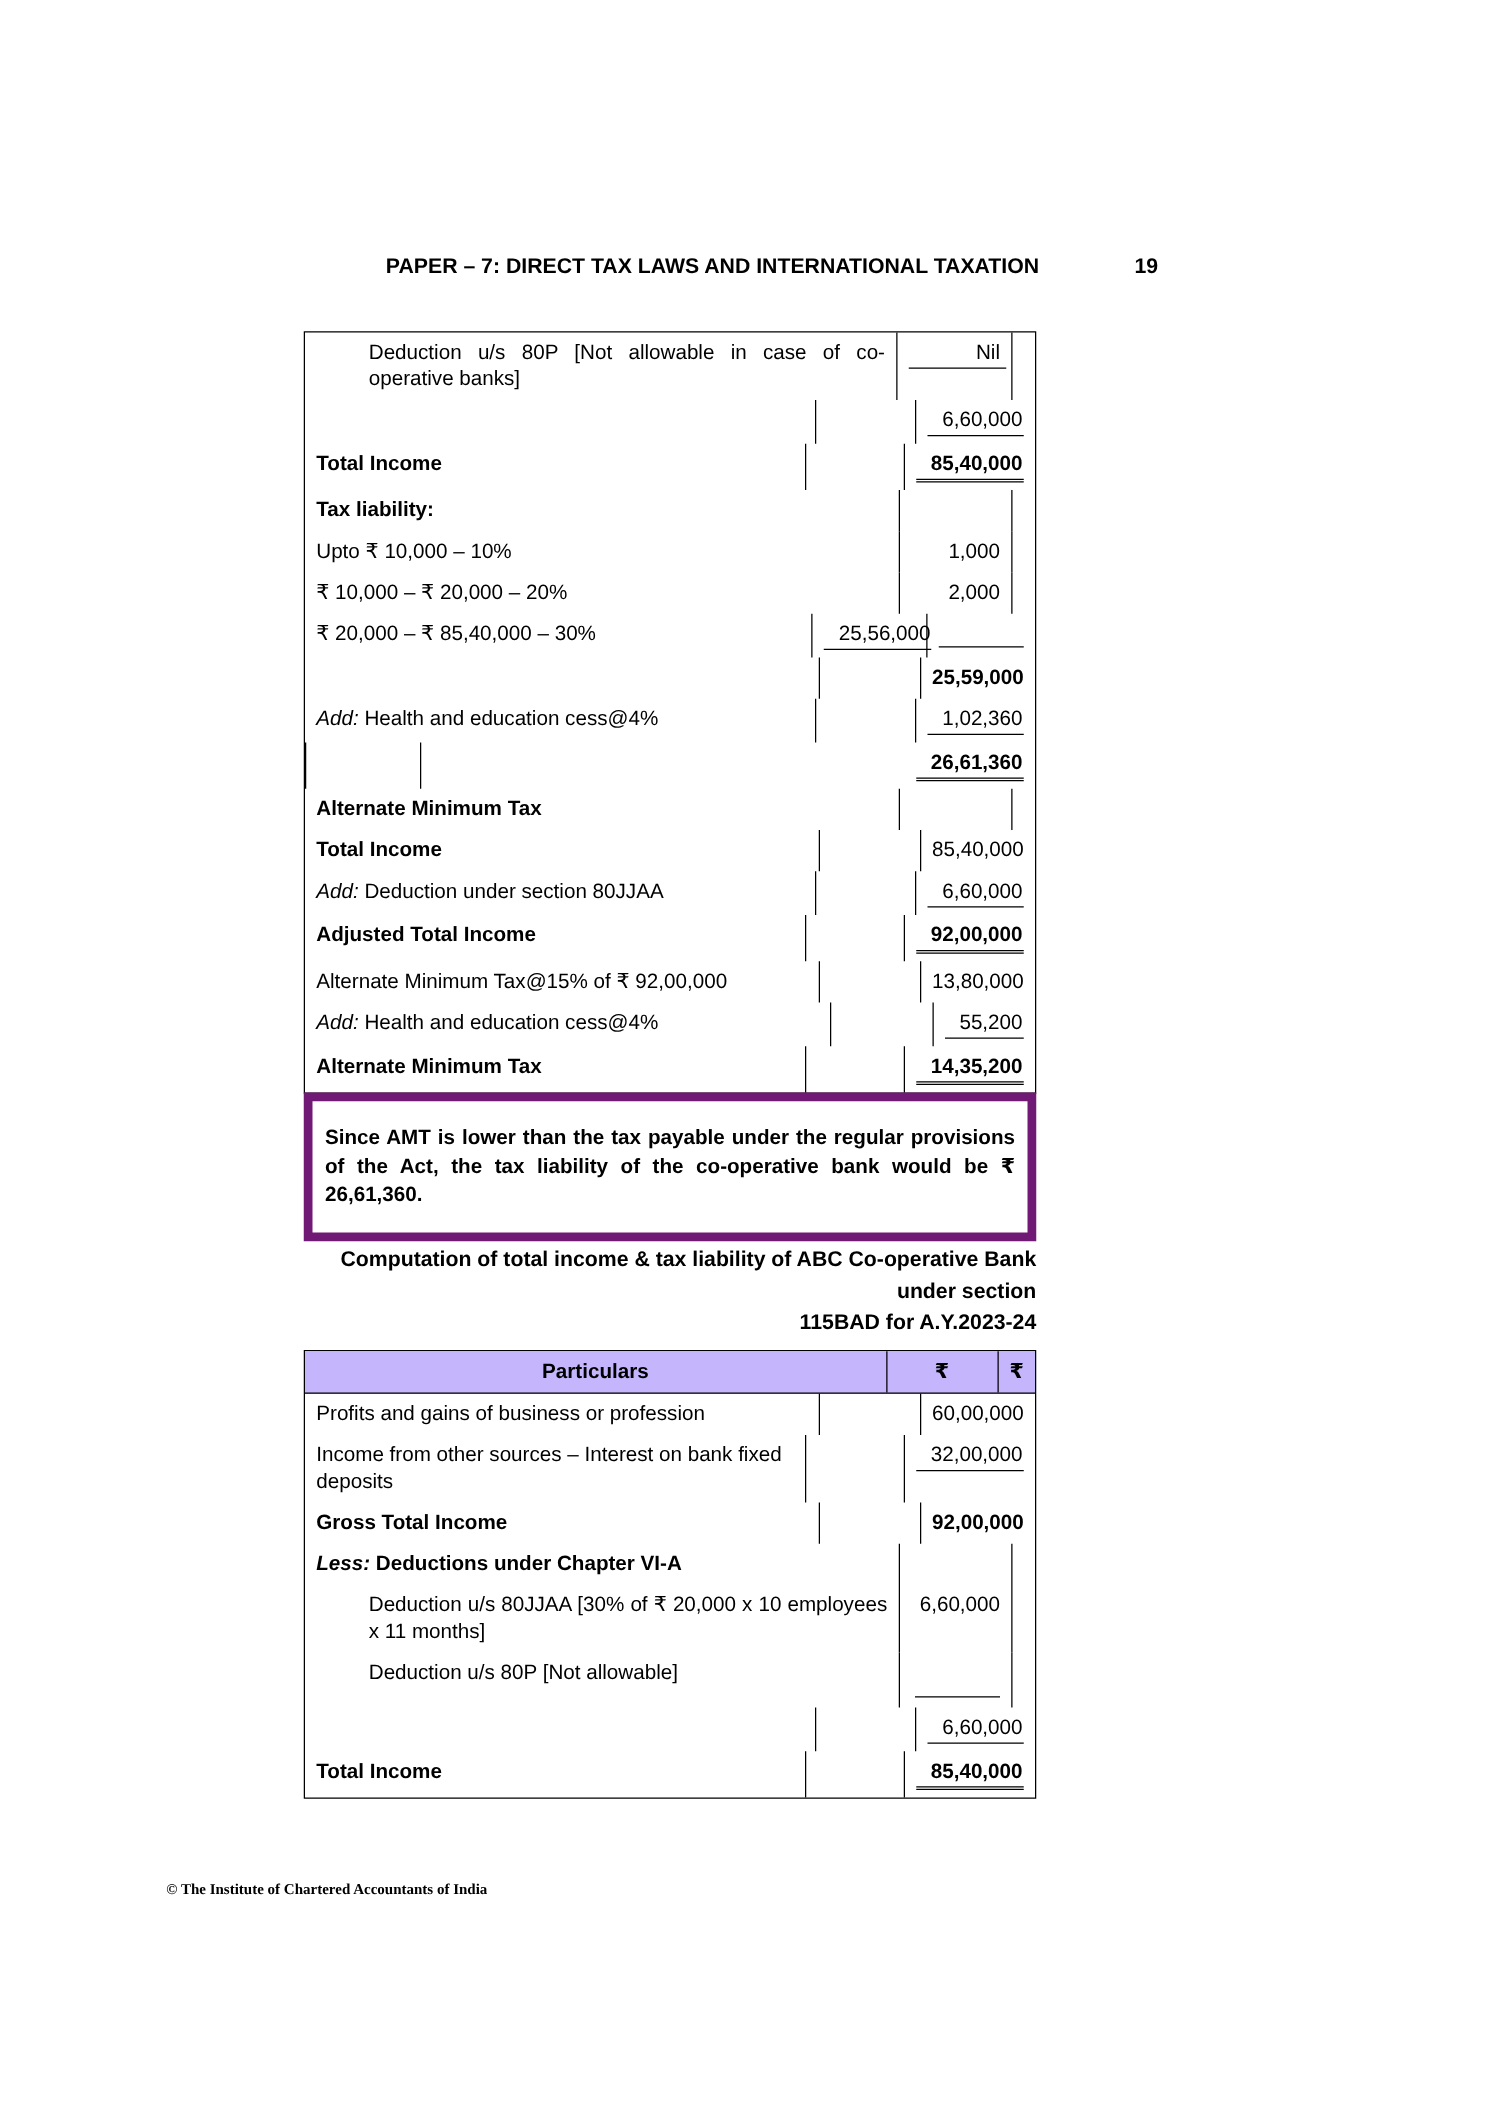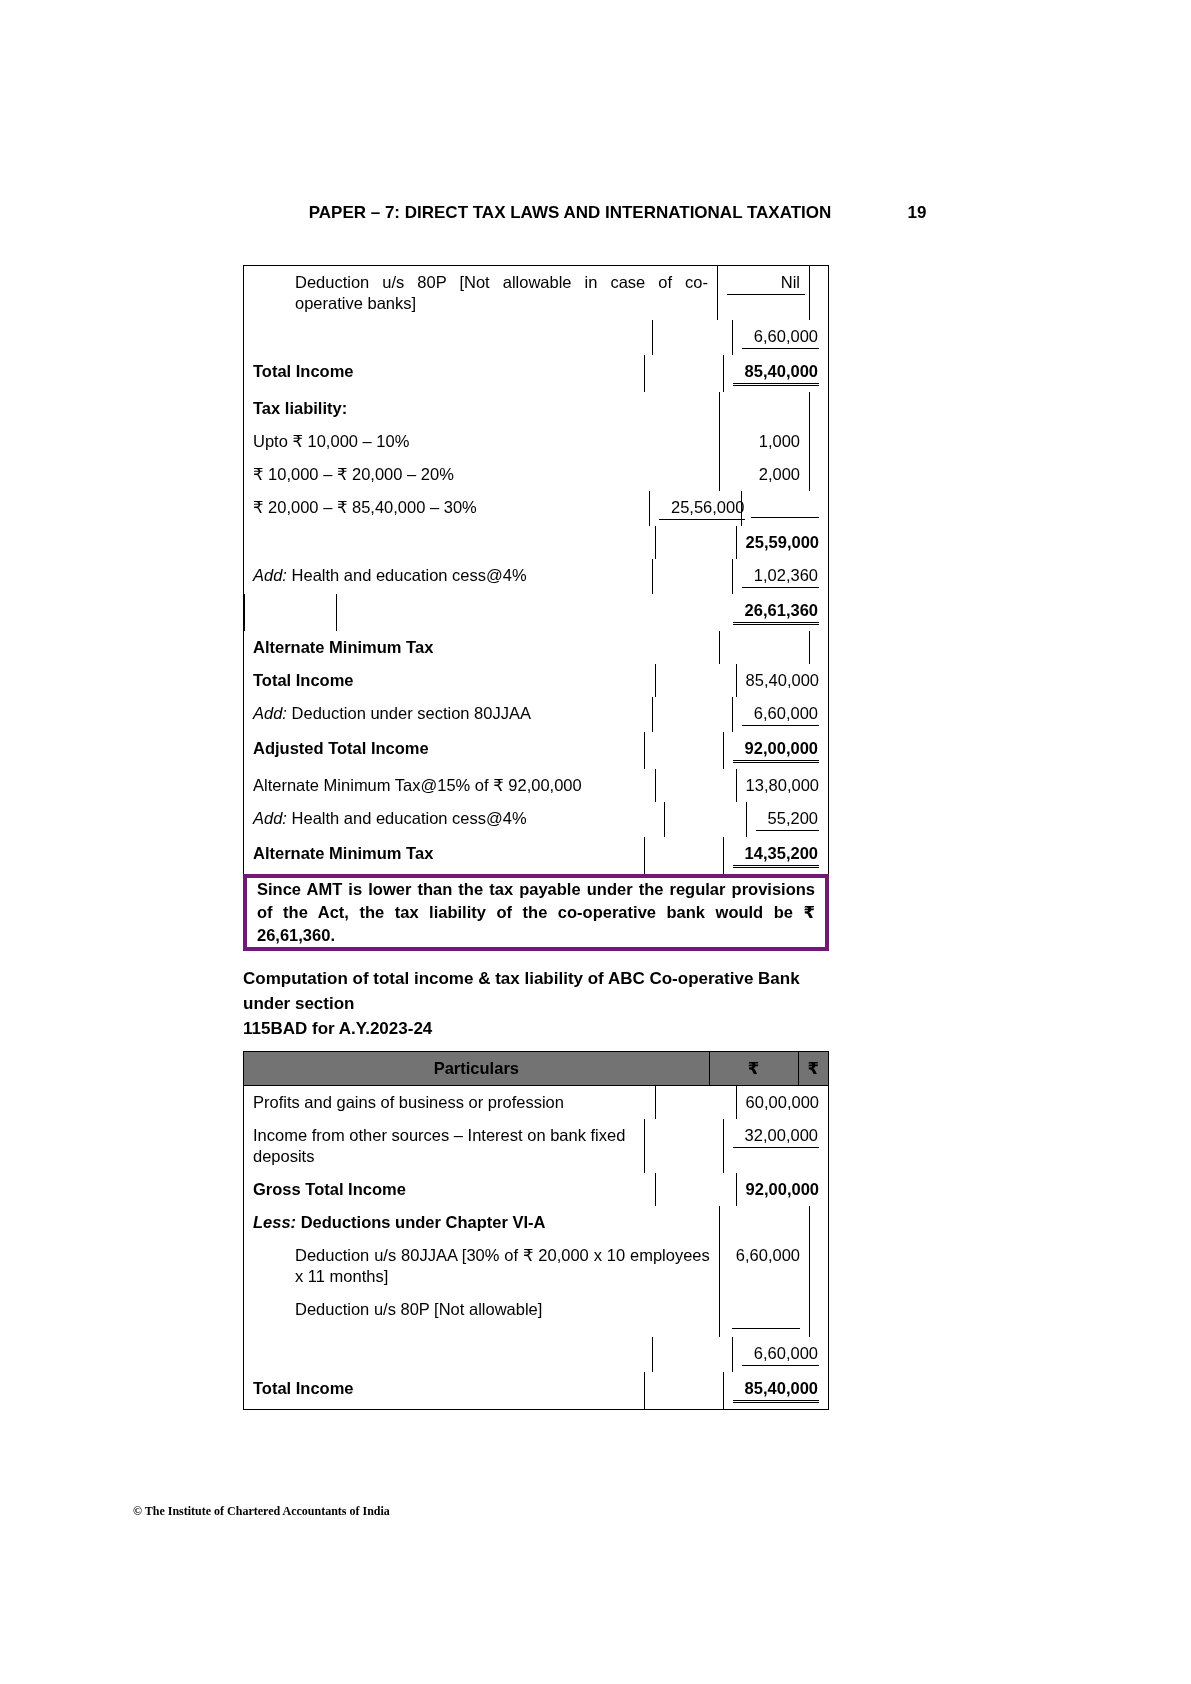--- a/index.html
+++ b/index.html
@@ -59,35 +59,35 @@
     justify-content: flex-end;
   }
   .blank-line {
     display: inline-block;
     width: 68px;
     border-bottom: 1px solid #000;
     margin-bottom: 2px;
   }
   .tall { min-height: 44px; }
   .note-box {
-    border: 4px solid #701a75;
+    border: 7px solid #701a75;
     margin-top: -1px;
-    padding: 0 10px;
+    padding: 18px 10px;
     font-weight: bold;
     text-align: justify;
     line-height: 23px;
   }
   .section-title {
-    margin: 15px 0 10px;
-    text-align: left;
+    margin: 2px 0 10px;
+    text-align: right;
     font-weight: bold;
     font-size: 17px;
     line-height: 25px;
   }
-  .th { background: #737373; border-bottom: 1px solid #000; }
+  .th { background: #c4b5fd; border-bottom: 1px solid #000; }
   .th > .cell { text-align: center; font-weight: bold; }
   .page-footer {
     position: absolute;
     left: 133px; top: 1504px;
     font-family: "Liberation Serif", "DejaVu Serif", serif;
     font-weight: bold;
     font-size: 12px;
   }
 </style>
 </head>

